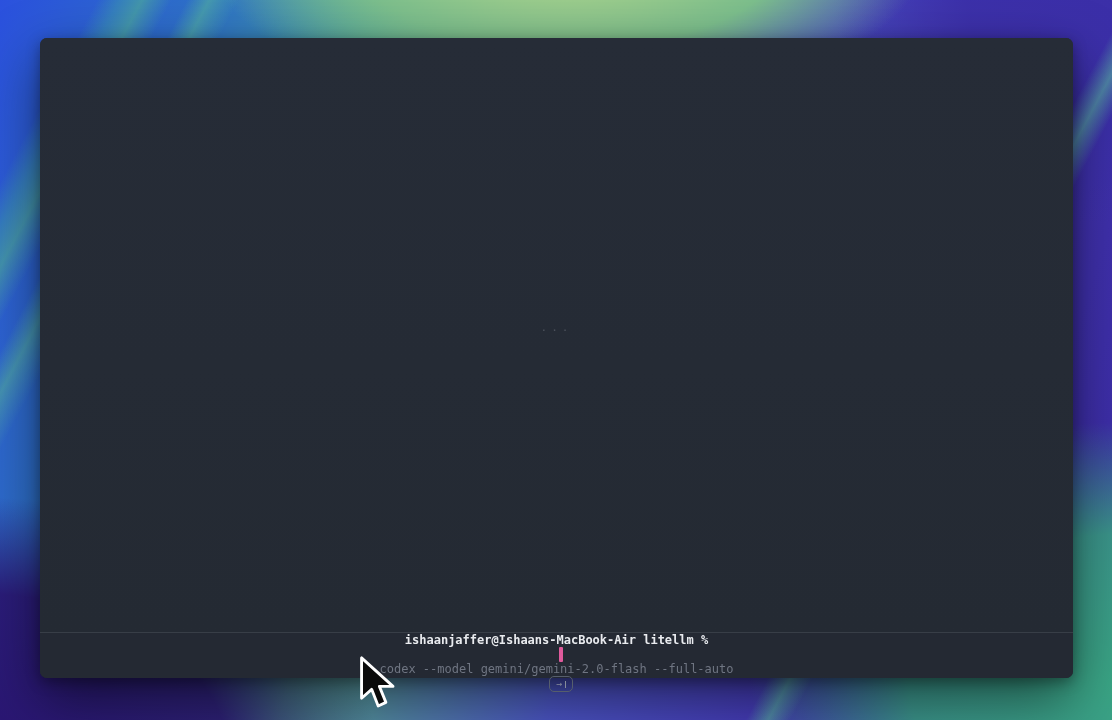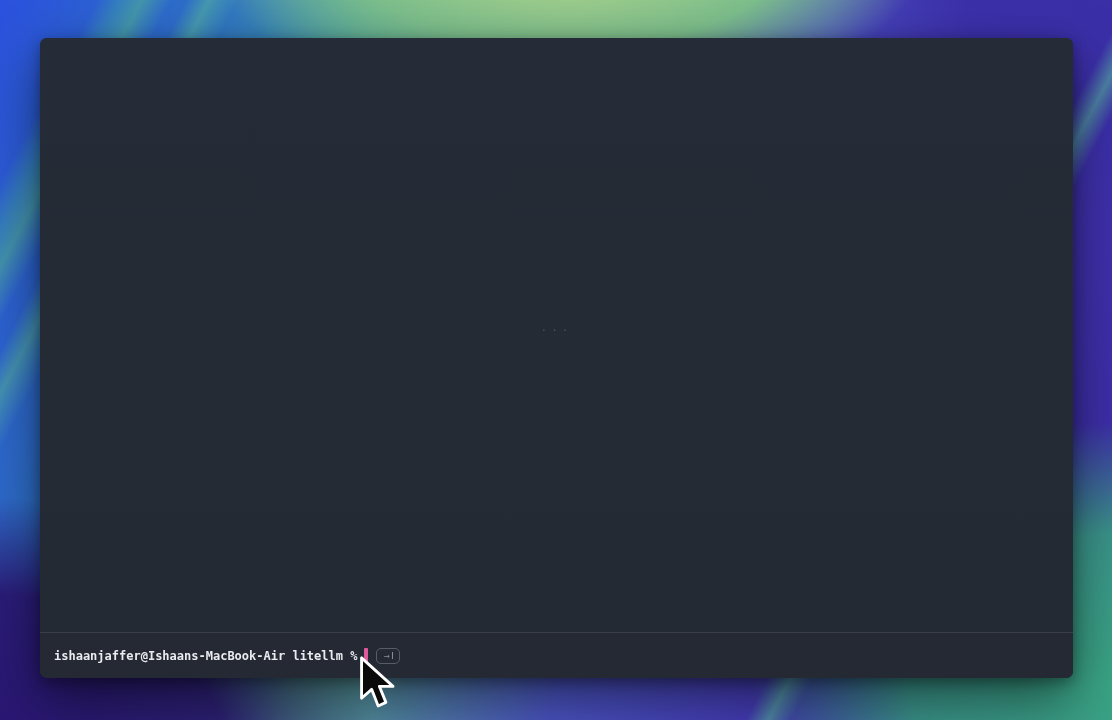--- a/index.html
+++ b/index.html
@@ -76,20 +76,21 @@
     left: 0; right: 0;
     top: 595px;
     height: 45px;
     display: flex;
     align-items: center;
     padding: 0 14px;
     background: #242933;
     border-radius: 0 0 7px 7px;
     white-space: pre;
     font-size: 12px;
+    flex-direction: column;
   }
 
   .prompt-text {
     color: #e9ebef;
     font-weight: 700;
   }
 
   .text-cursor {
     display: inline-block;
     width: 4px;
@@ -147,20 +148,21 @@
 
   <div class="scrollback">
     <span class="loading-dots">···</span>
   </div>
 
   <div class="divider"></div>
 
   <div class="prompt-row">
     <span class="prompt-text">ishaanjaffer@Ishaans-MacBook-Air litellm %</span>
     <span class="text-cursor"></span>
+    <span class="suggestion-text">codex --model gemini/gemini-2.0-flash --full-auto</span>
     <span class="tab-hint">
       <span>→</span>
       <span class="tabstop-bar"></span>
     </span>
   </div>
 
 </div>
 
 <svg class="mouse-cursor" viewBox="0 0 32 48" xmlns="http://www.w3.org/2000/svg">
   <path d="M3 2 L3 36 L11.5 28.5 L17 42.5 L23.5 39.5 L18 26 L29.5 26 Z" fill="#0a0a0a" stroke="#ffffff" stroke-width="2.4" stroke-linejoin="round"></path>

